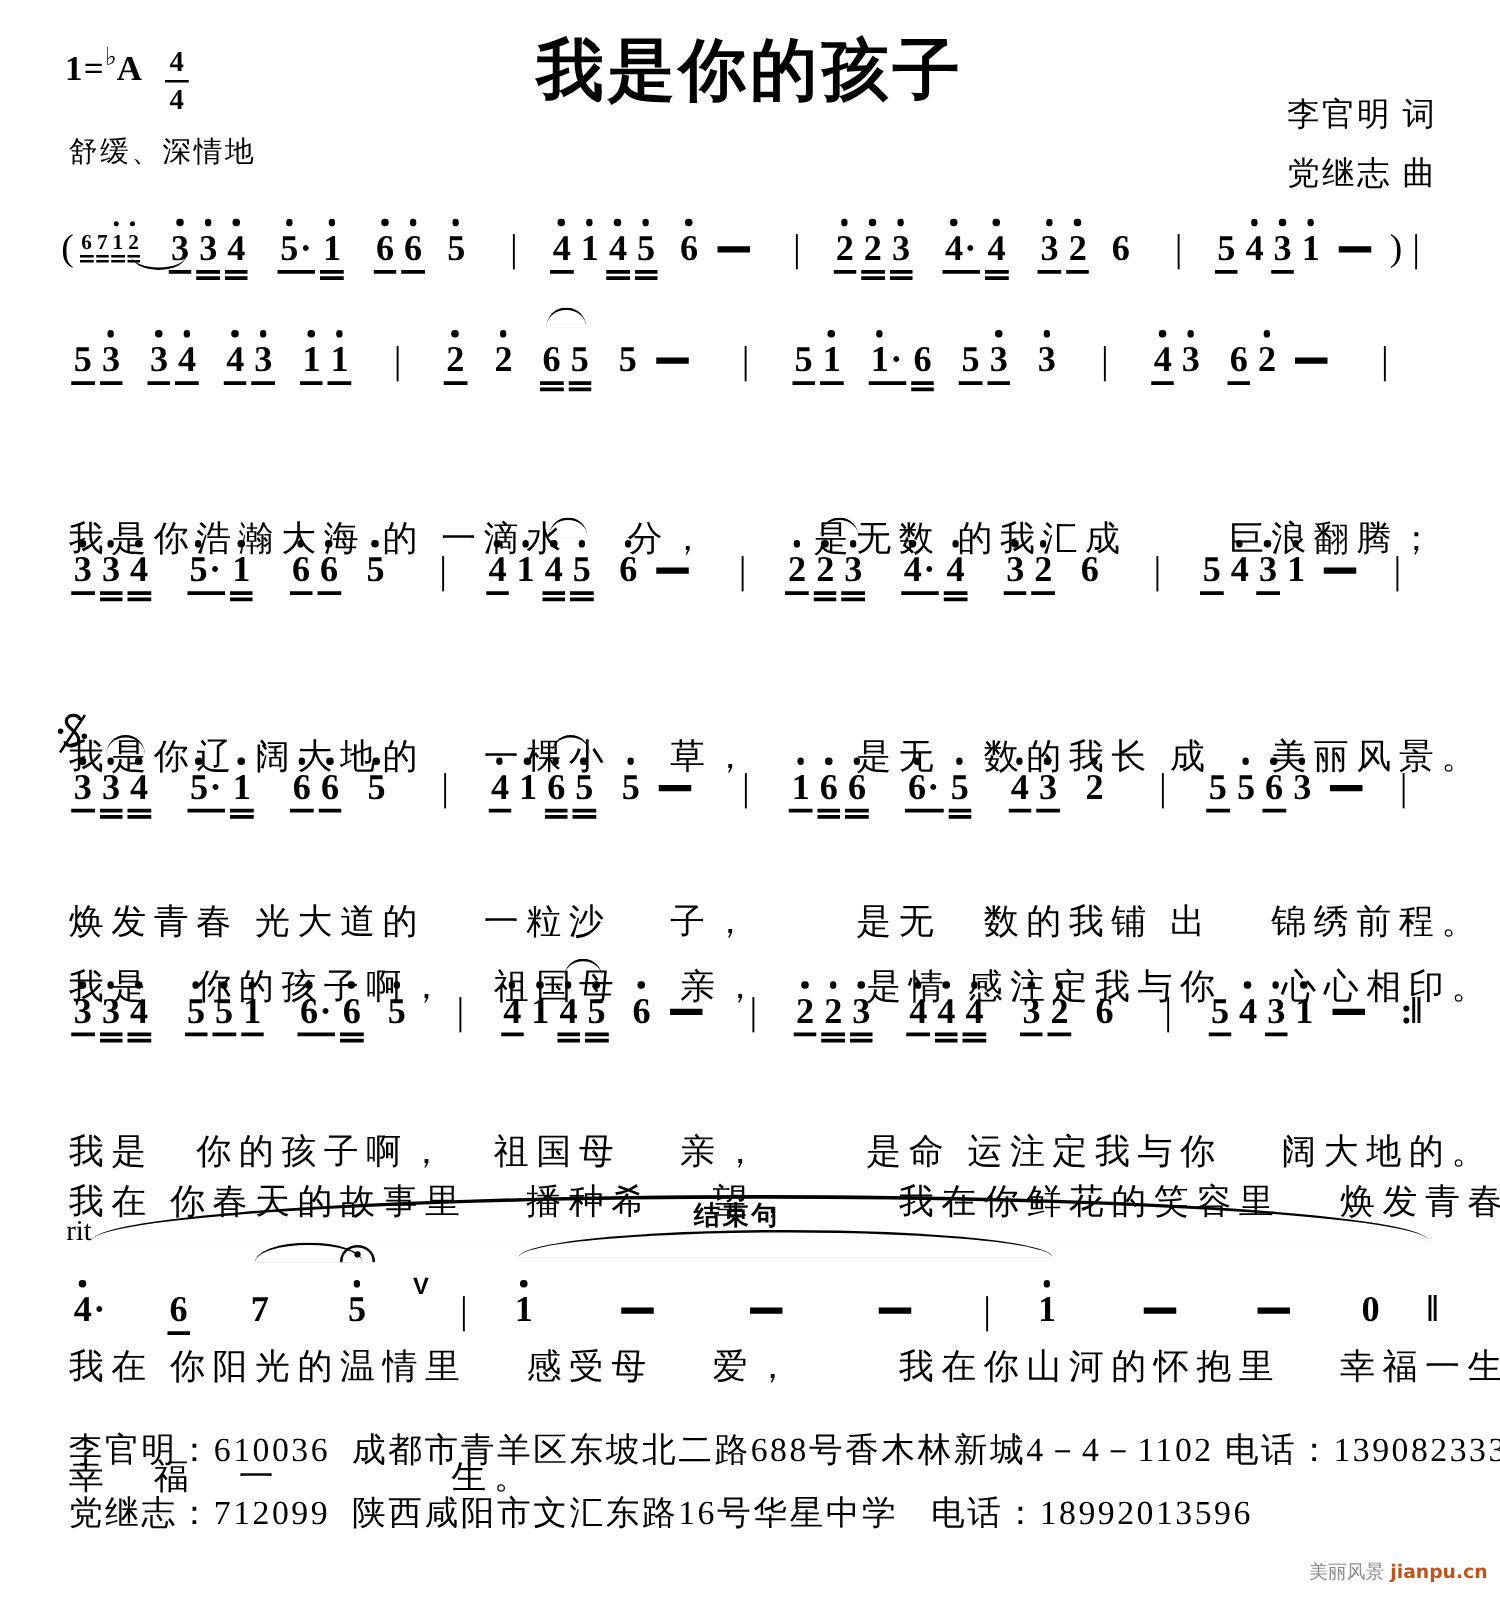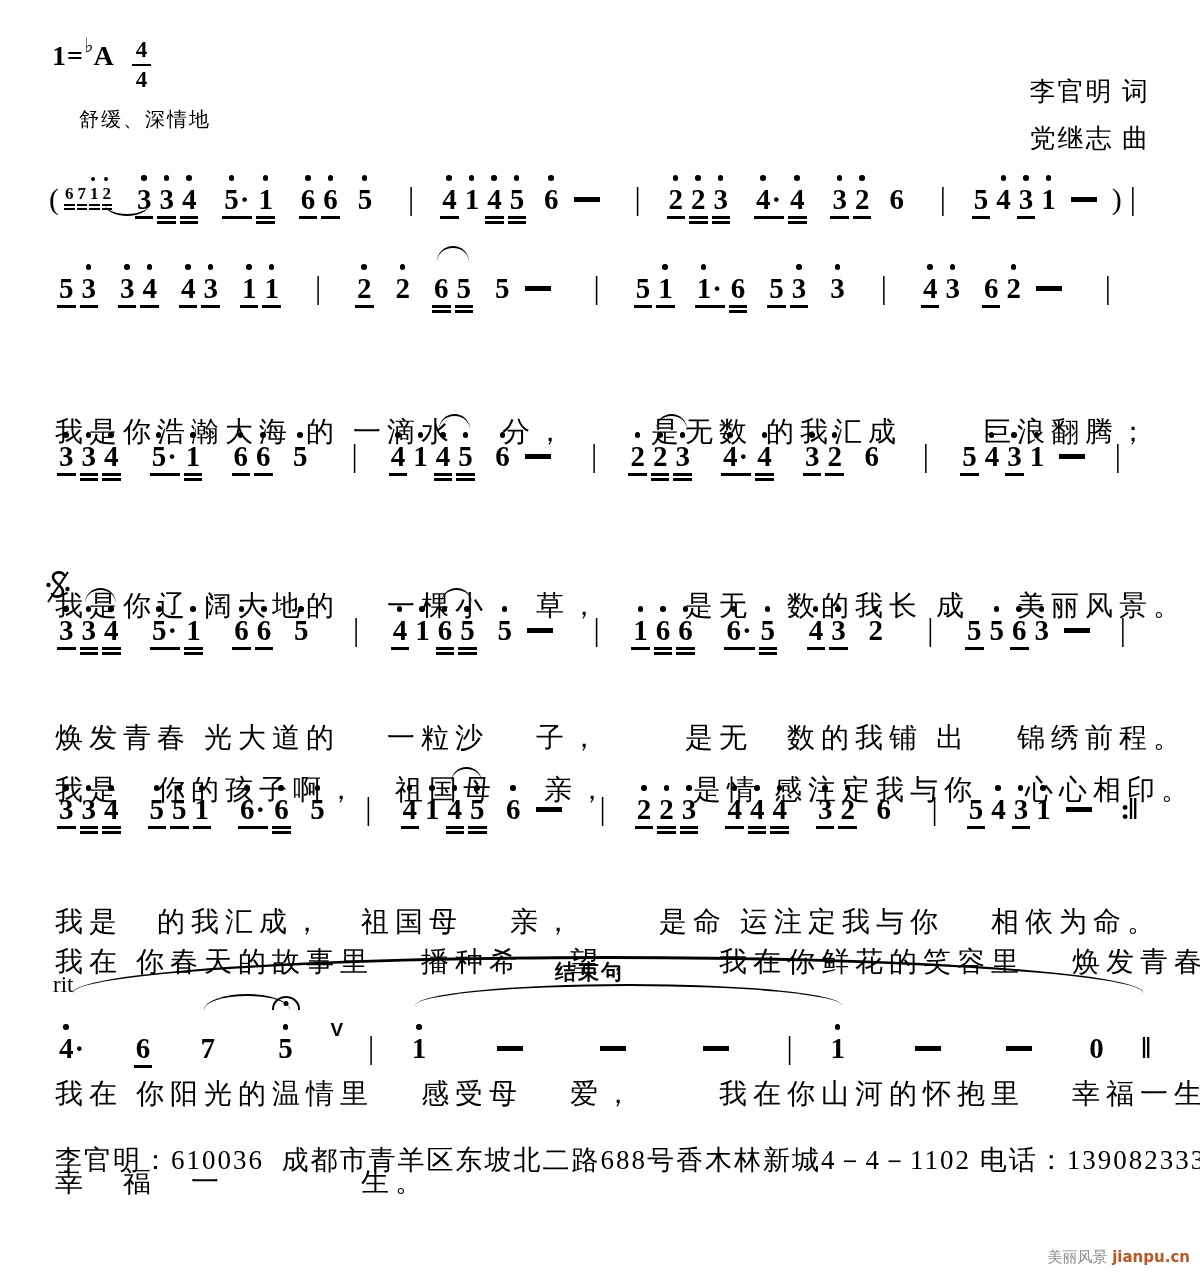--- a/index.html
+++ b/index.html
@@ -11,21 +11,21 @@
   .keysig{position:absolute;left:52px;top:40px;display:flex;align-items:flex-start;font-weight:bold;}
   .key-main{font-size:28px;letter-spacing:1px;}
   .flat{font-size:20px;position:relative;top:-7px;font-weight:bold;}
   .key-letter{font-size:28px;}
   .timesig{margin-left:18px;text-align:center;font-size:23px;font-weight:bold;line-height:1.12;margin-top:-3px;}
   .tnum{display:block;padding:0 4px 1px;}
   .tden{display:block;border-top:2.5px solid #000;padding:1px 4px 0;}
   .title{position:absolute;left:0;right:0;top:20px;margin:0;text-align:center;
          font-size:54px;font-weight:bold;letter-spacing:3px;}
   .credits{position:absolute;right:50px;top:68px;font-size:26px;line-height:47px;letter-spacing:2px;text-align:left;}
-  .tempo{position:absolute;left:55px;top:106px;font-size:20px;letter-spacing:2px;margin-left:24px;}
+  .tempo{position:absolute;left:55px;top:106px;font-size:23px;letter-spacing:2px;}
 
   
   .mline{position:absolute;display:flex;align-items:flex-end;white-space:nowrap;}
   .l1{left:45px;top:183px;width:1095px;}
   .l2{left:55px;top:272px;width:1060px;}
   .l3{left:55px;top:440px;width:1070px;}
   .l4{left:55px;top:614px;width:1075px;}
   .l5{left:55px;top:793px;width:1085px;}
   .l6{left:55px;top:1020px;width:1100px;}
 
@@ -89,20 +89,21 @@
   <div class="keysig">
     <span class="key-main">1=</span>
     <span class="flat">♭</span>
     <span class="key-letter">A</span>
     <span class="timesig">
       <span class="tnum">4</span>
       <span class="tden">4</span>
     </span>
   </div>
 
+  <h1 class="title">我是你的孩子</h1>
 
   <div class="credits">
     <div>李官明  词</div>
     <div>党继志  曲</div>
   </div>
 
   <div class="tempo">舒缓、深情地</div>
 
   <div class="mline l1">
       <span class="tok paren"><span class="nm">(</span></span>
@@ -317,21 +318,21 @@
       <span class="tok  u1"><span class="nm"><i class="od"></i>6</span></span>
       <span class="tok "><span class="nm"><i class="od"></i>3</span></span>
       <span class="tok dash"></span>
       <span class="sp" style="flex-grow: 1;"></span>
       <span class="tok bar"><span class="nm">|</span></span>
       <i class="slur" style="left: 29.75px; width: 31.5px;"></i>
       <i class="slur" style="left: 385.75px; width: 31.5px;"></i>
     </div>
   <div class="lyrics b3">
     <div class="lrow">我是　你的孩子啊，　祖国母　 亲，　　 是情 感注定我与你　 心心相印。</div>
-    <div class="lrow">我是　的我汇成，　祖国母　 亲，　　 是命 运注定我与你　 相依为命。</div>
+    <div class="lrow">我是　你的孩子啊，　祖国母　 亲，　　 是命 运注定我与你　 阔大地的。</div>
   </div>
 
   <div class="mline l5">
       <span class="tok  u1"><span class="nm"><i class="od"></i>3</span></span>
       <span class="tok  u2"><span class="nm"><i class="od"></i>3</span></span>
       <span class="tok  u2"><span class="nm"><i class="od"></i>4</span></span>
       <span class="sp" style="flex-grow: 2;"></span>
       <span class="tok  u1"><span class="nm"><i class="od"></i>5</span></span>
       <span class="tok  u1"><span class="nm"><i class="od"></i>5</span></span>
       <span class="tok  u1"><span class="nm"><i class="od"></i>1</span></span>
@@ -419,19 +420,20 @@
       <span class="sp" style="flex-grow: 2;"></span>
       <span class="tok final"><span class="nm">‖</span></span>
       <i class="slur" style="left: 148.75px; width: 86.5px;"></i>
       <i class="slur tie" style="left: 359.75px; width: 427.5px;"></i>
     </div>
   <div class="lyrics b5">
     <div class="lrow">幸　福　一　　　　生。</div>
   </div>
 
   <div class="contact c1">李官明：610036  成都市青羊区东坡北二路688号香木林新城4－4－1102 电话：13908233360</div>
+  <div class="contact c2">党继志：712099  陕西咸阳市文汇东路16号华星中学   电话：18992013596</div>
 
   <div class="watermark">
     <span class="wm-site">美丽风景</span>
     <span class="wm-domain">jianpu.cn</span>
   </div>
 
 </div>
 
 </body></html>

